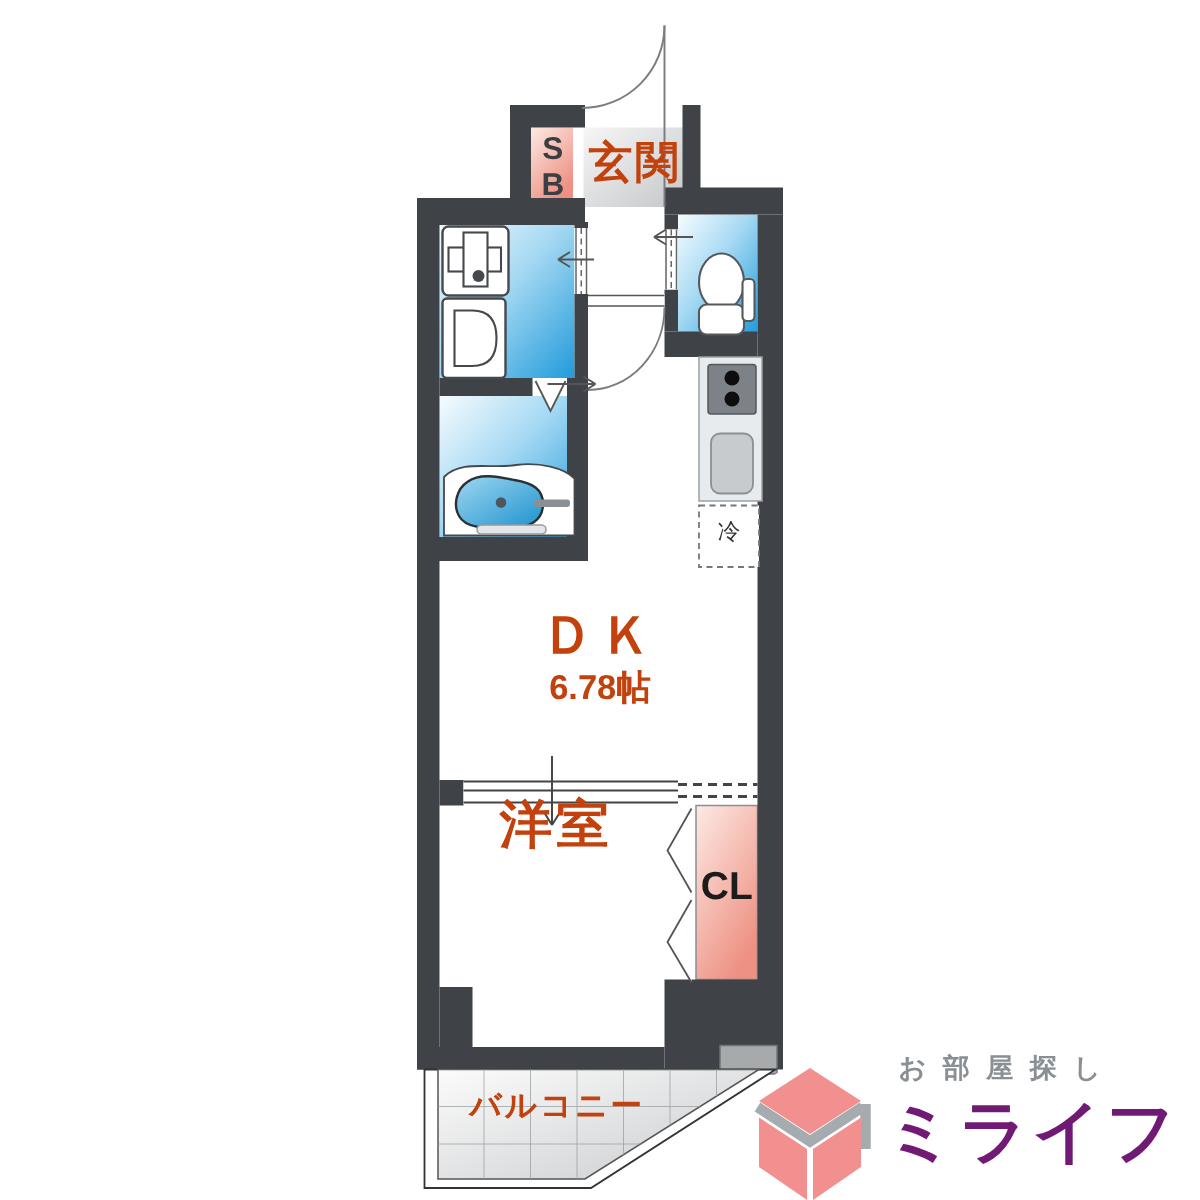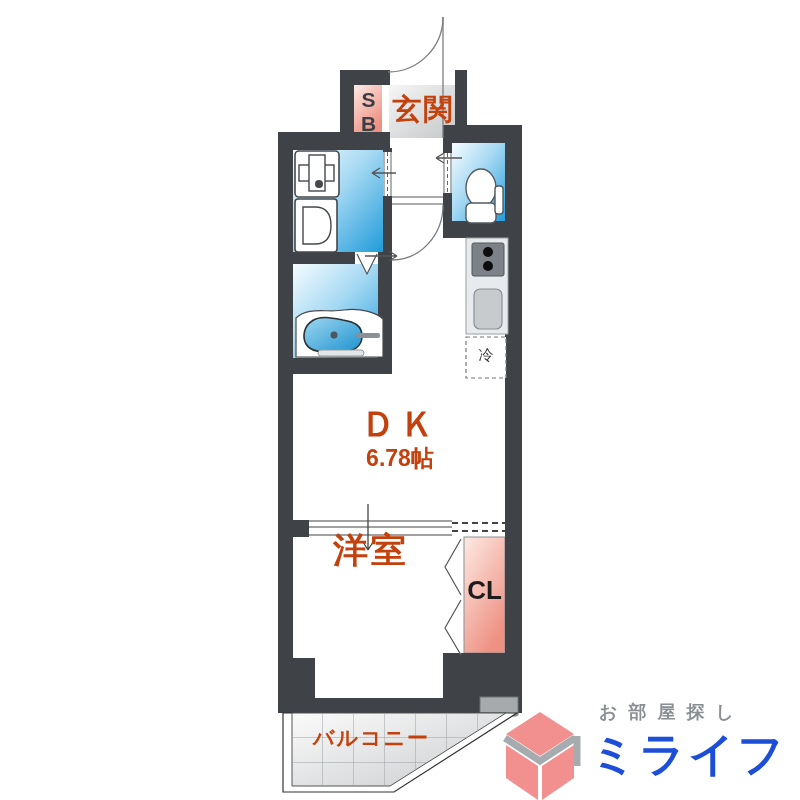--- a/index.html
+++ b/index.html
@@ -13,21 +13,21 @@
   .lbl-dk-name{left:330px;top:406px;width:140px;font-size:35px;font-weight:bold;letter-spacing:4px;}
   .lbl-dk-size{left:315px;top:446px;width:170px;font-size:23px;font-weight:bold;}
   .lbl-western-name{left:301px;top:532px;width:140px;font-size:35px;font-weight:bold;letter-spacing:3px;}
   .lbl-western-size{left:286px;top:600px;width:170px;font-size:33px;font-weight:bold;}
   .lbl-cl{left:463px;top:577px;width:43px;font-size:26px;font-weight:bold;color:#1c1c1c;}
   .lbl-fridge{left:466px;top:347px;width:40px;font-size:15px;color:#333;}
   .lbl-balcony{left:299px;top:727px;width:145px;font-size:21px;font-weight:bold;letter-spacing:2px;}
   .logo-tagline{position:absolute;left:599px;top:700px;width:190px;font-size:18px;
                 letter-spacing:11px;color:#8a8f94;font-weight:bold;white-space:nowrap;}
   .logo-brand{position:absolute;left:590px;top:724px;width:210px;font-size:46px;font-weight:bold;
-              color:#1d4ed8;letter-spacing:2px;white-space:nowrap;}
+              color:#701a75;letter-spacing:2px;white-space:nowrap;}
 </style>
 </head>
 <body>
 
 <div id="canvas">
 
 <svg id="plan-svg" width="800" height="800" viewBox="0 0 800 800">
   <defs>
     <linearGradient id="blueG" x1="0" y1="0" x2="1" y2="1">
       <stop offset="0" stop-color="#f6fcff"></stop>

